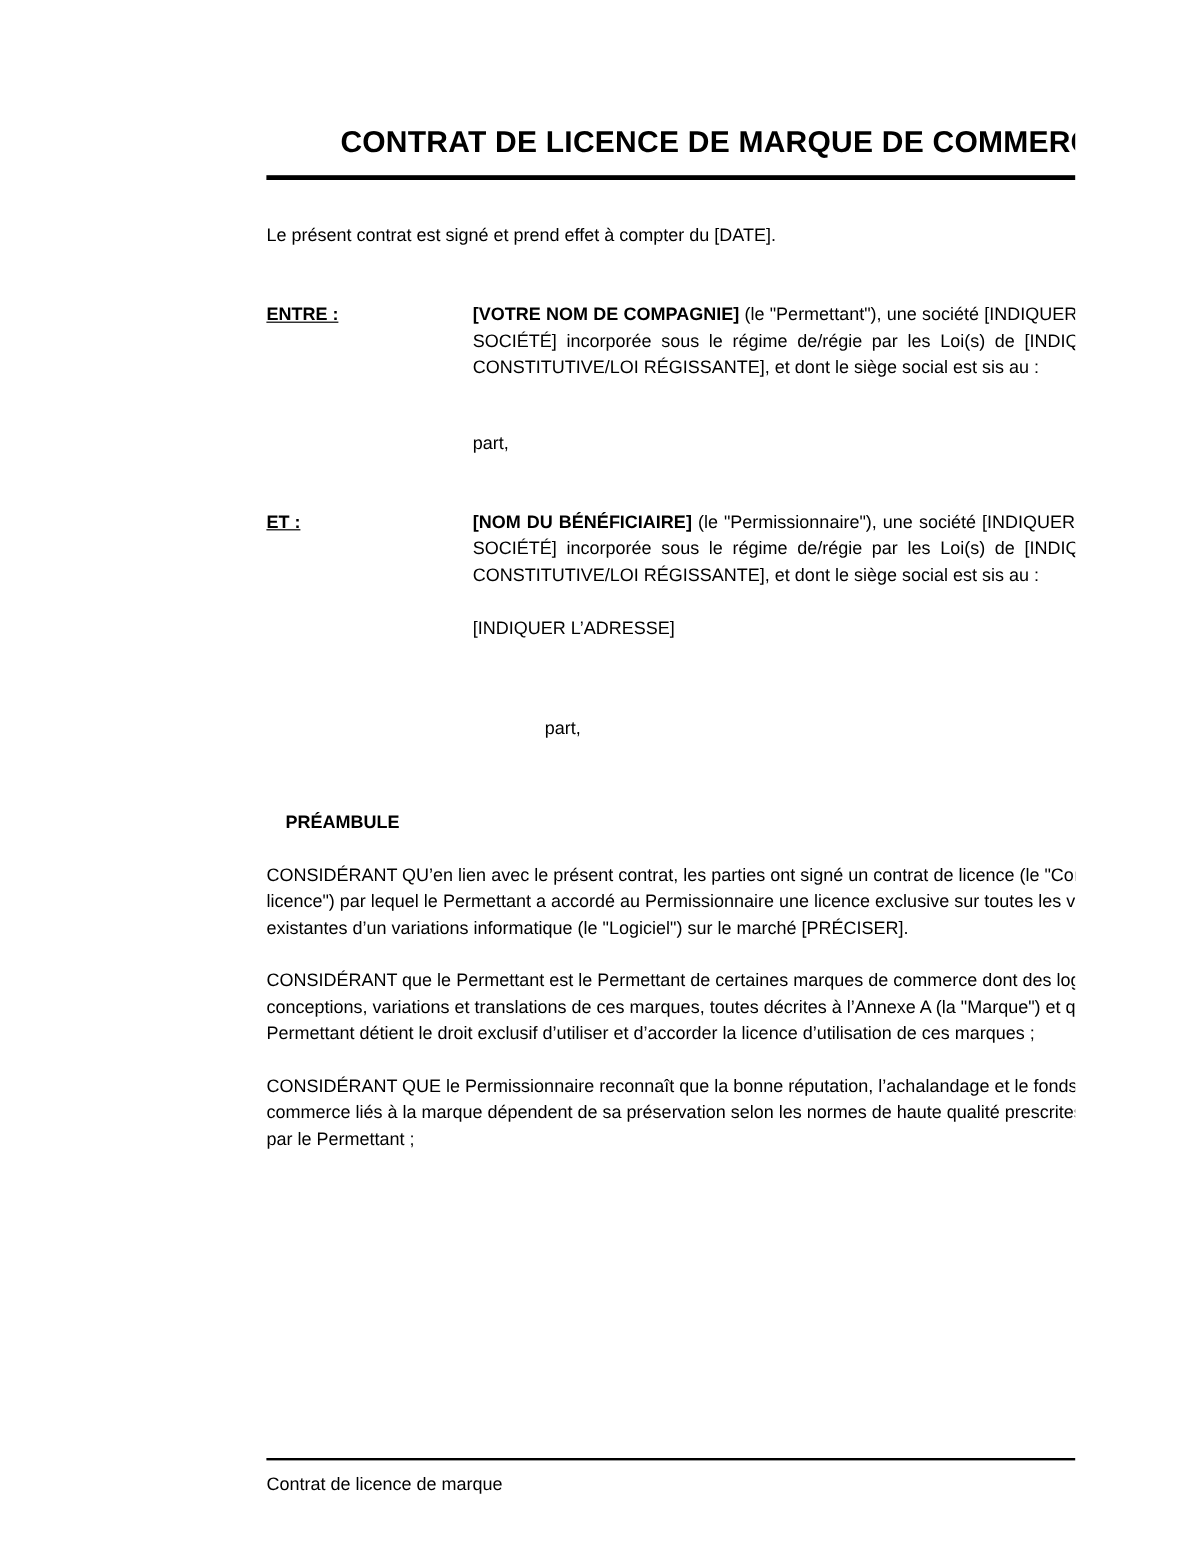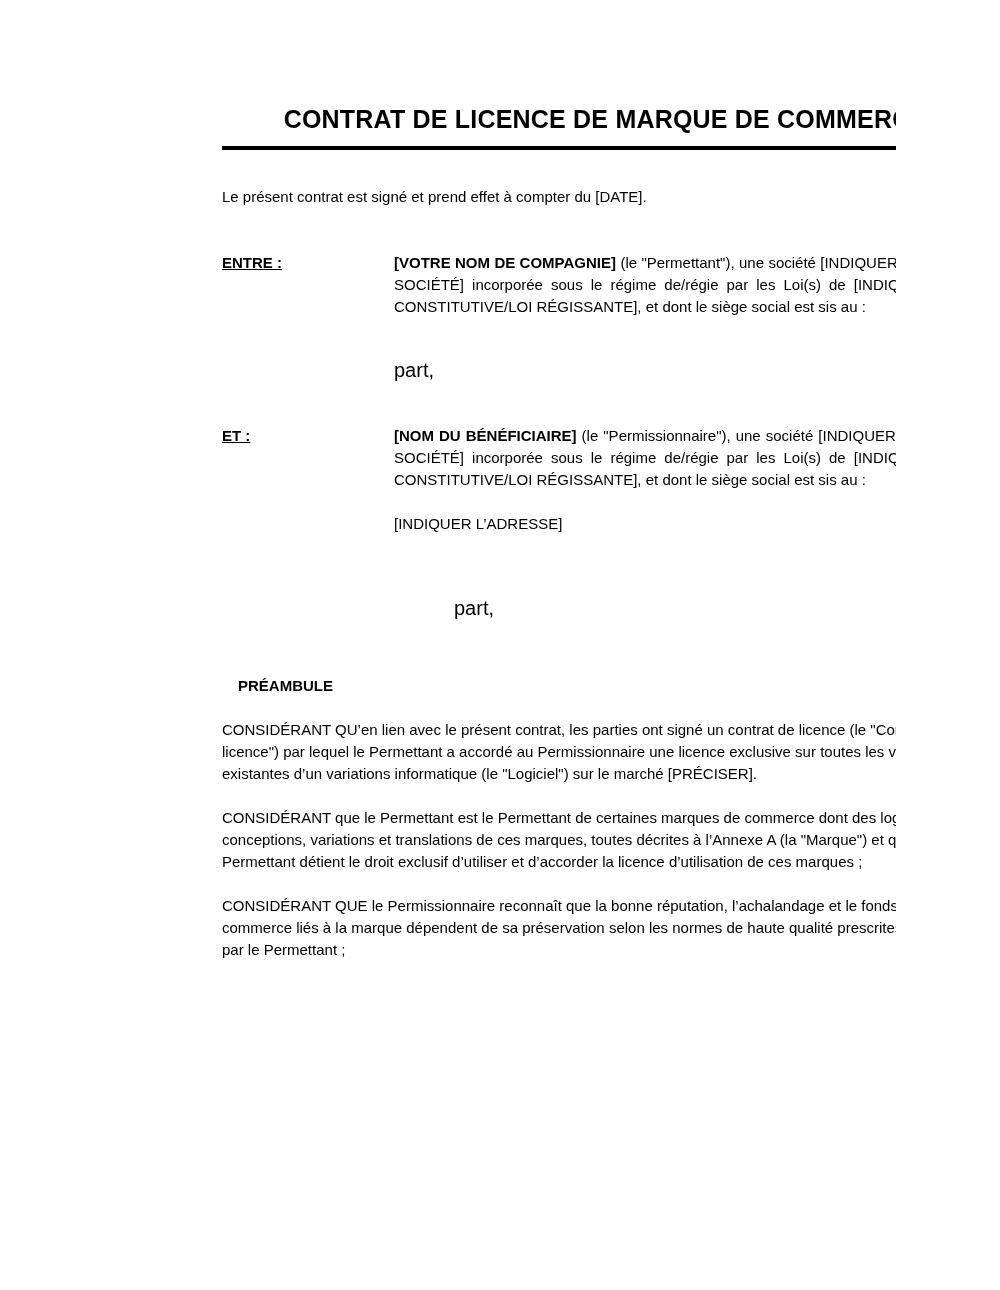--- a/index.html
+++ b/index.html
@@ -108,21 +108,21 @@
     position: absolute;
     right: 0;
     top: 0;
     font-size: 15px;
     line-height: 22px;
     white-space: nowrap;
   }
   .part-tail {
     position: absolute;
     top: 22px;
-    font-size: 20px;
+    font-size: 15px;
     line-height: 22px;
     white-space: nowrap;
   }
   .part-tail.indent-a { left: 172px; }
   .part-tail.indent-b { left: 232px; }
 
   
   .preamble-heading {
     margin: 16px;
     font-size: 15px;
@@ -203,14 +203,21 @@
 
     <div class="preamble-block">
       <p class="preamble-heading">PRÉAMBULE</p>
       <p class="recital first">CONSIDÉRANT QU’en lien avec le présent contrat, les parties ont signé un contrat de licence (le "Contrat de licence") par lequel le Permettant a accordé au Permissionnaire une licence exclusive sur toutes les versions existantes d’un variations informatique (le "Logiciel") sur le marché [PRÉCISER].</p>
       <p class="recital">CONSIDÉRANT que le Permettant est le Permettant de certaines marques de commerce dont des logos, conceptions, variations et translations de ces marques, toutes décrites à l’Annexe A (la "Marque") et que le Permettant détient le droit exclusif d’utiliser et d’accorder la licence d’utilisation de ces marques ;</p>
       <p class="recital">CONSIDÉRANT QUE le Permissionnaire reconnaît que la bonne réputation, l’achalandage et le fonds de commerce liés à la marque dépendent de sa préservation selon les normes de haute qualité prescrites et établies par le Permettant ;</p>
     </div>
 
   </div>
 
+  <div class="footer">
+    <div class="footer-rule"></div>
+    <div class="footer-row">
+      <span class="footer-left">Contrat de licence de marque</span>
+      <span class="footer-right">Page 1 de 11</span>
+    </div>
+  </div>
 
 </div>
 
 </body></html>

